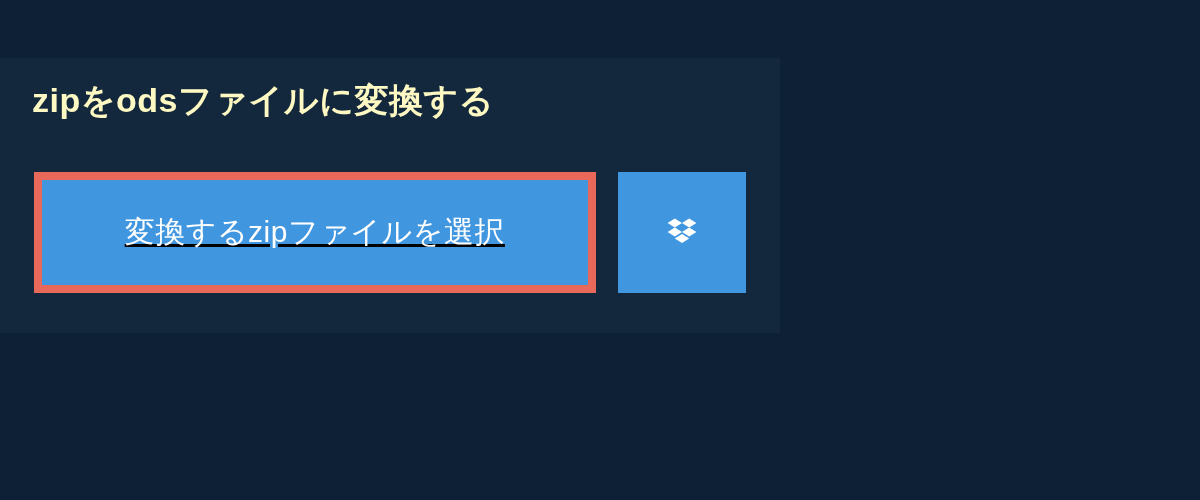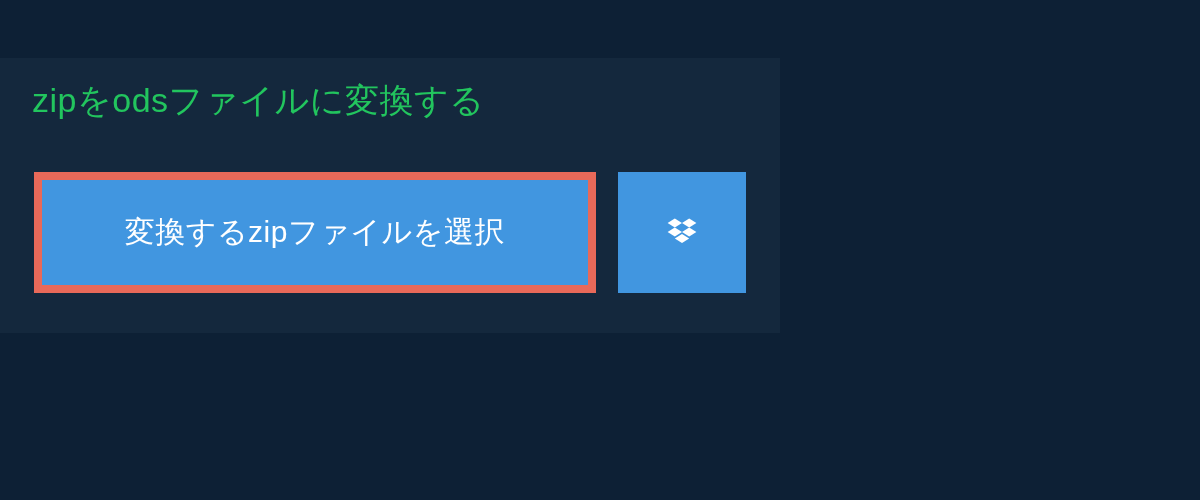--- a/index.html
+++ b/index.html
@@ -19,29 +19,30 @@
       width: 780px;
       margin-top: 58px;
       padding-bottom: 40px;
     }
     .title-bar {
       background-color: #14283d;
       padding: 20px 32px;
       width: 580px;
     }
     .title-text {
-      color: #22c55e;
+      color: #fef9c3;
       font-size: 34px;
-      font-weight: 400;
+      font-weight: 700;
       letter-spacing: 0.5px;
     }
     .button-row {
       display: flex;
       gap: 22px;
       padding: 28px 34px 0 34px;
+      text-decoration: underline;
     }
     .select-button {
       background-color: #4196e0;
       border: 8px solid #e86959;
       color: #ffffff;
       font-size: 30px;
       font-weight: 400;
       padding: 32px 40px;
       width: 575px;
       text-align: center;

